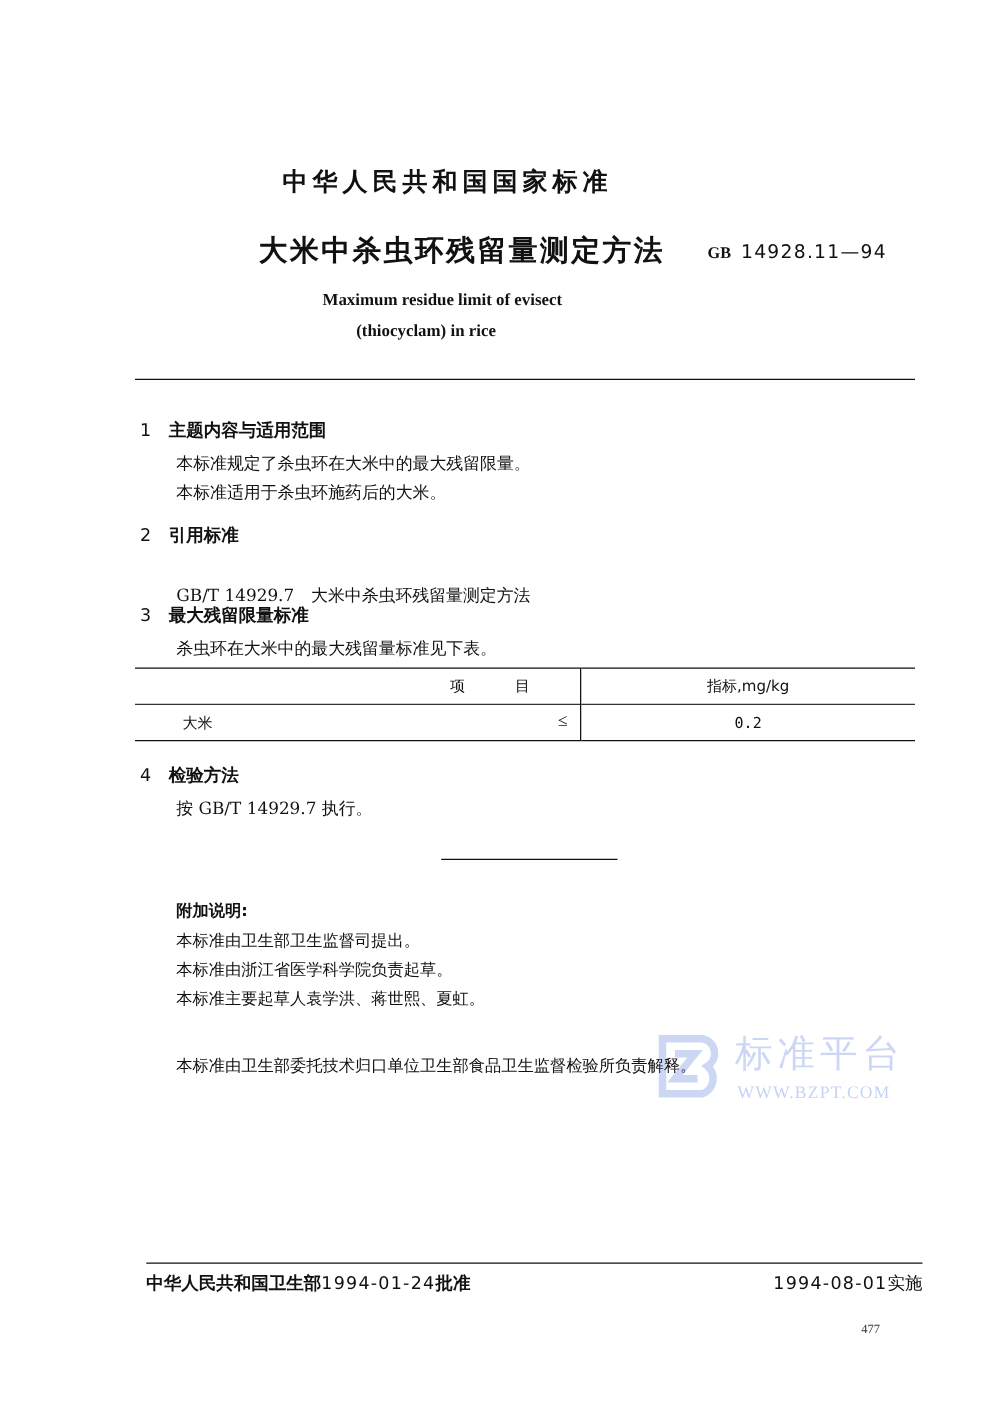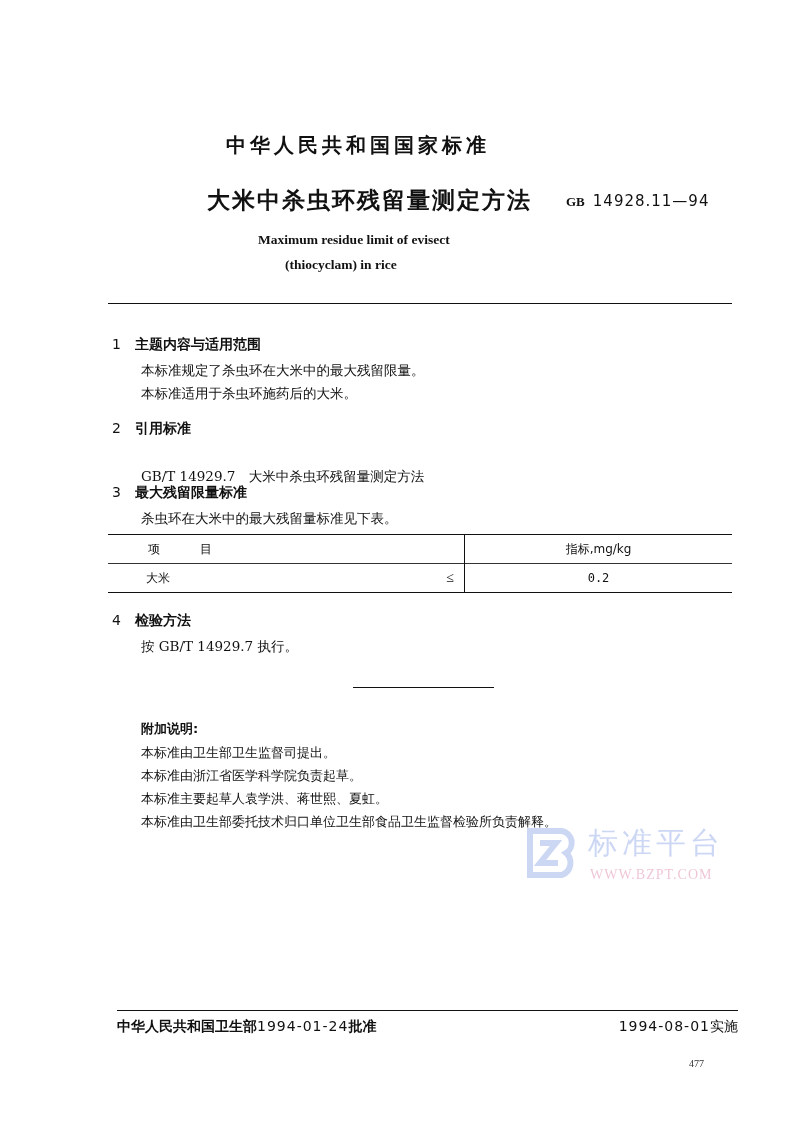--- a/index.html
+++ b/index.html
@@ -30,32 +30,32 @@
     .sec-title { font-family: "DejaVu Sans", "Liberation Sans", sans-serif; font-weight: bold; font-size: 14px; margin-left: 14px; }
     .body-text { font-family: "DejaVu Serif", "Liberation Serif", serif; font-size: 13.5px; }
     table.limits {
       position: absolute; left: 108px; top: 534px; width: 624px;
       border-collapse: collapse; font-size: 12.5px;
     }
     table.limits td, table.limits th { height: 28px; padding: 0; }
     table.limits thead tr { border-top: 1.5px solid #111; border-bottom: 1px solid #333; }
     table.limits tbody tr { border-bottom: 1.5px solid #111; }
     .col-item { width: 316px; border-right: 1px solid #111; }
-    .th-item { text-align: left; font-weight: normal; letter-spacing: 40px; padding-left: 40px !important; font-family: "DejaVu Sans", sans-serif; font-size: 12px; }
+    .th-item { text-align: right; font-weight: normal; letter-spacing: 40px; padding-left: 40px !important; font-family: "DejaVu Sans", sans-serif; font-size: 12px; }
     .th-value { text-align: center; font-weight: normal; font-family: "DejaVu Sans", sans-serif; font-size: 12px; }
     .td-item { position: relative; padding-left: 38px !important; font-family: Liberation Serif, serif; font-size: 12px; }
     .td-item .leq { position: absolute; right: 10px; top: 6px; font-size: 14px; }
     .td-value { text-align: center; font-family: "DejaVu Sans Mono", monospace; font-size: 12px; }
     .short-rule { left: 353px; width: 141px; top: 687px; border-top: 1.5px solid #111; }
     .notes-title { left: 141px; top: 720px; font-family: "DejaVu Sans", sans-serif; font-weight: bold; font-size: 13px; }
     .note { left: 141px; font-family: "DejaVu Serif", serif; font-size: 13px; }
     .wm { left: 526px; top: 827px; opacity: 0.25; }
     .wm-logo { width: 52px; height: 52px; }
     .wm-text { position: absolute; left: 62px; top: -4px; font-family: "DejaVu Serif", serif; font-size: 30px; color: #3a63d6; letter-spacing: 4px; white-space: nowrap; }
-    .wm-url { position: absolute; left: 64px; top: 40px; font-family: "Liberation Serif", serif; font-size: 14px; color: #be185d; letter-spacing: 1px; white-space: nowrap; }
+    .wm-url { position: absolute; left: 64px; top: 40px; font-family: "Liberation Serif", serif; font-size: 14px; color: #1d4ed8; letter-spacing: 1px; white-space: nowrap; }
     .rule-bottom { left: 117px; width: 621px; top: 1010px; border-top: 1.5px solid #111; }
     .approved { left: 117px; top: 1018px; font-family: "DejaVu Sans", sans-serif; font-weight: bold; font-size: 14px; white-space: nowrap; }
     .approved .date { font-weight: normal; letter-spacing: 1px; }
     .effective { right: 62px; top: 1018px; font-family: "DejaVu Sans", sans-serif; font-size: 14px; white-space: nowrap; }
     .effective .lbl { font-weight: normal; }
     .effective .date { letter-spacing: 1px; }
     .page-no { left: 689px; top: 1058px; font-family: "Liberation Serif", serif; font-size: 10px; color: #333; }
   </style>
 </head>
 <body>
@@ -107,21 +107,21 @@
   <span class="sec-num">4</span><span class="sec-title">检验方法</span>
 </div>
 <div class="abs body-text" style="left:141px; top:638px;">按 GB/T 14929.7 执行。</div>
 
 <div class="abs short-rule"></div>
 
 <div class="abs notes-title">附加说明:</div>
 <div class="abs note" style="top:744px;">本标准由卫生部卫生监督司提出。</div>
 <div class="abs note" style="top:767px;">本标准由浙江省医学科学院负责起草。</div>
 <div class="abs note" style="top:790px;">本标准主要起草人袁学洪、蒋世熙、夏虹。</div>
-<div class="abs note" style="top:813px;">本标准由卫生部委托技术归口单位卫生部食品卫生监督检验所负责解释。</div>
+<div class="abs note" style="top:844px;">本标准由卫生部委托技术归口单位卫生部食品卫生监督检验所负责解释。</div>
 
 <div class="abs wm">
   <svg class="wm-logo" viewBox="0 0 52 52">
     <path d="M4 4 H36 A12 12 0 0 1 40 26 A13 13 0 0 1 36 48 H4 Z" fill="none" stroke="#3a63d6" stroke-width="6"></path>
     <path d="M14 16 H30 L14 36 H32" fill="none" stroke="#3a63d6" stroke-width="6"></path>
   </svg>
   <span class="wm-text">标准平台</span>
   <span class="wm-url">WWW.BZPT.COM</span>
 </div>
 

